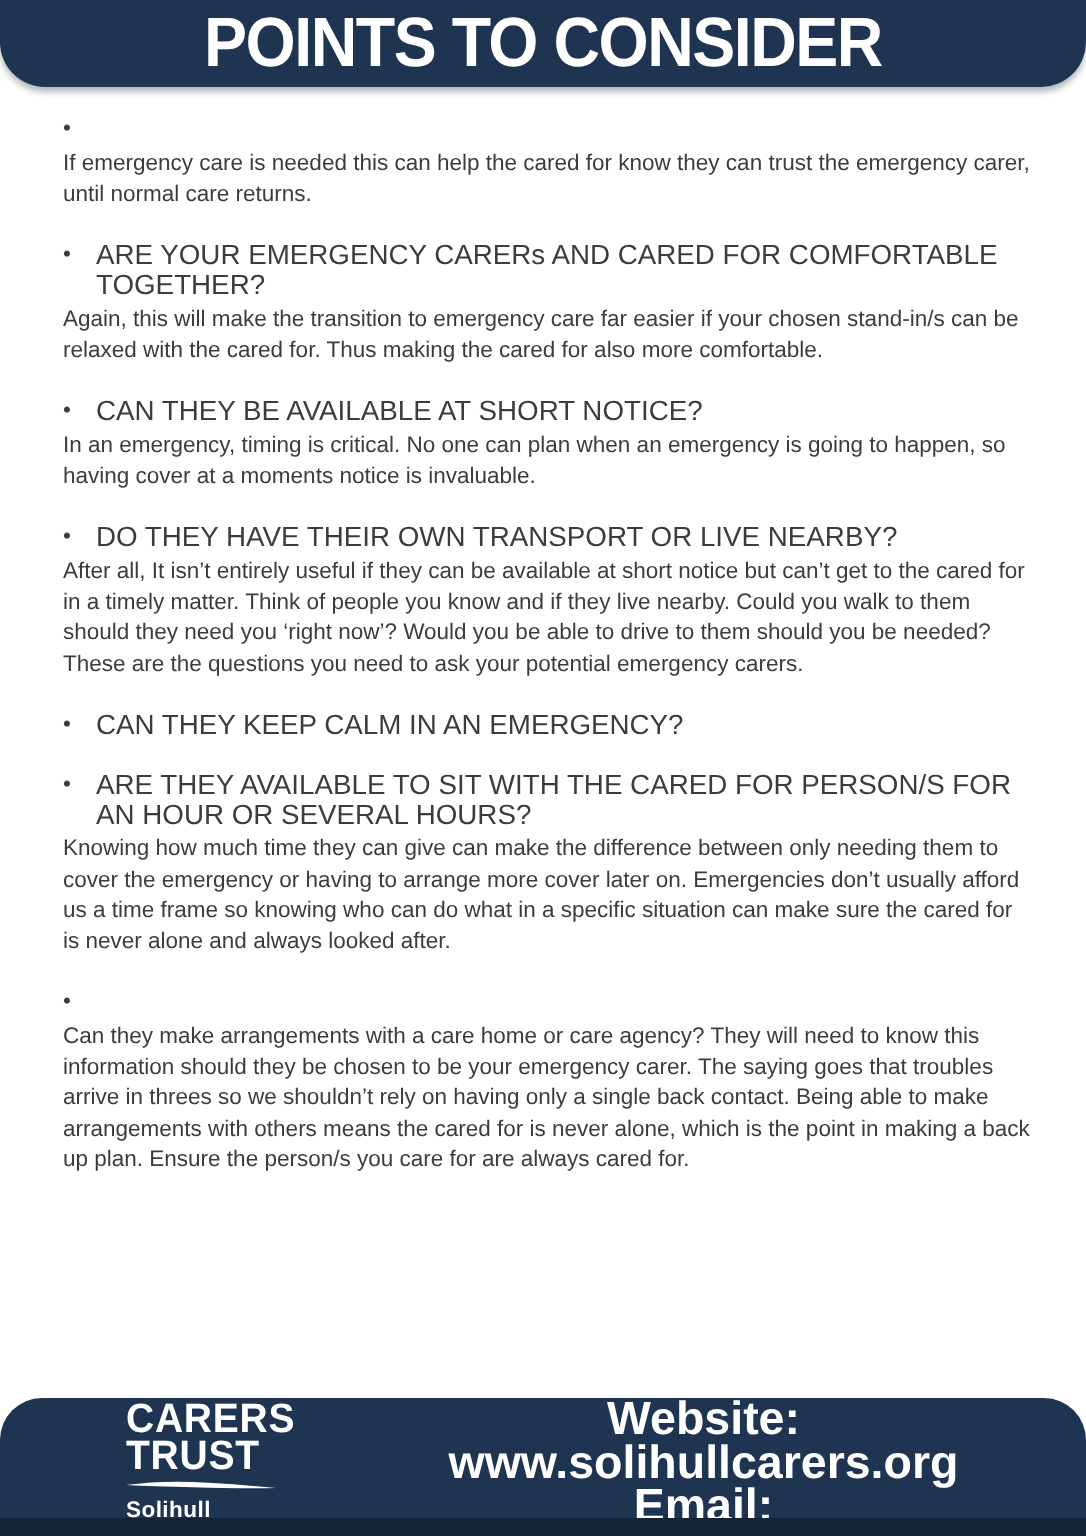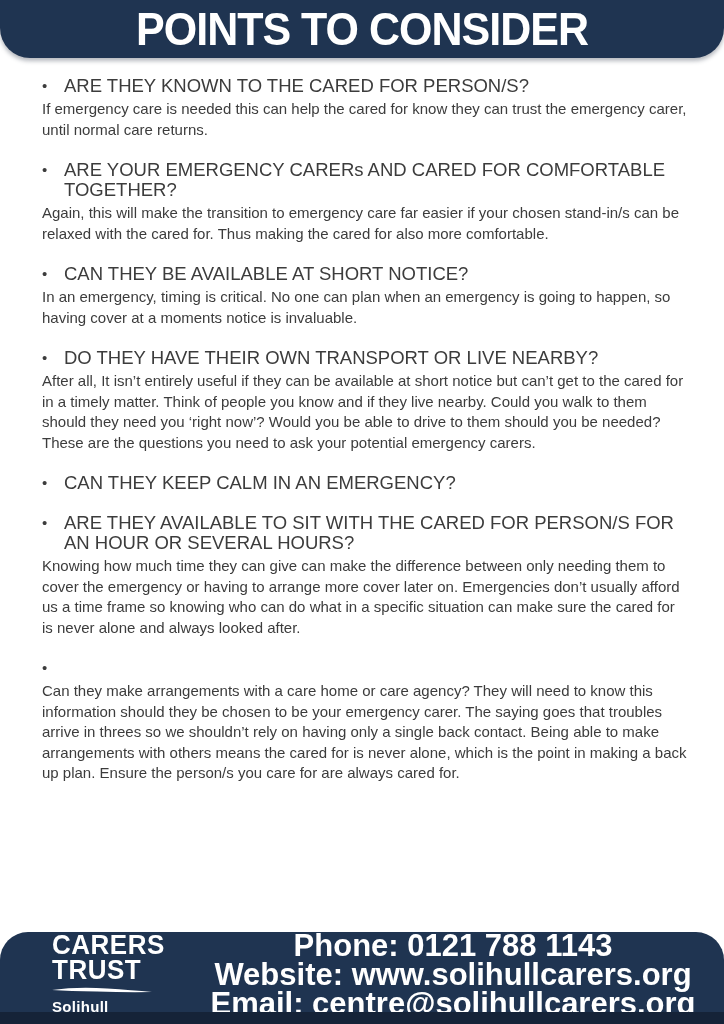--- a/index.html
+++ b/index.html
@@ -83,20 +83,21 @@
     height: 12px;
     background: #152338;
     z-index: 4;
   }
   .footer-inner {
     position: relative;
     height: 100%;
     display: flex;
     align-items: center;
     padding: 0 20px 8px 52px;
+    margin-left: 32px;
   }
   .logo { width: 150px; color: #ffffff; }
   .logo-line {
     font-size: 26px;
     font-weight: 700;
     letter-spacing: 0.5px;
     line-height: 25px;
     transform: scaleY(1.05);
     transform-origin: left center;
   }
@@ -117,21 +118,20 @@
 
   <div class="header-bar">
     <div class="header-title">POINTS TO CONSIDER</div>
   </div>
 
   <div class="content">
 
     <section class="sec">
       <div class="head">
         <span class="bullet">•</span>
-        <span>ARE THEY KNOWN TO THE CARED FOR PERSON/S?</span>
       </div>
       <p class="para">If emergency care is needed this can help the cared for know they can trust the emergency carer, until normal care returns.</p>
     </section>
 
     <section class="sec">
       <div class="head">
         <span class="bullet">•</span>
         <span>ARE YOUR EMERGENCY CARERs AND CARED FOR COMFORTABLE TOGETHER?</span>
       </div>
       <p class="para">Again, this will make the transition to emergency care far easier if your chosen stand-in/s can be relaxed with the cared for. Thus making the cared for also more comfortable.</p>

